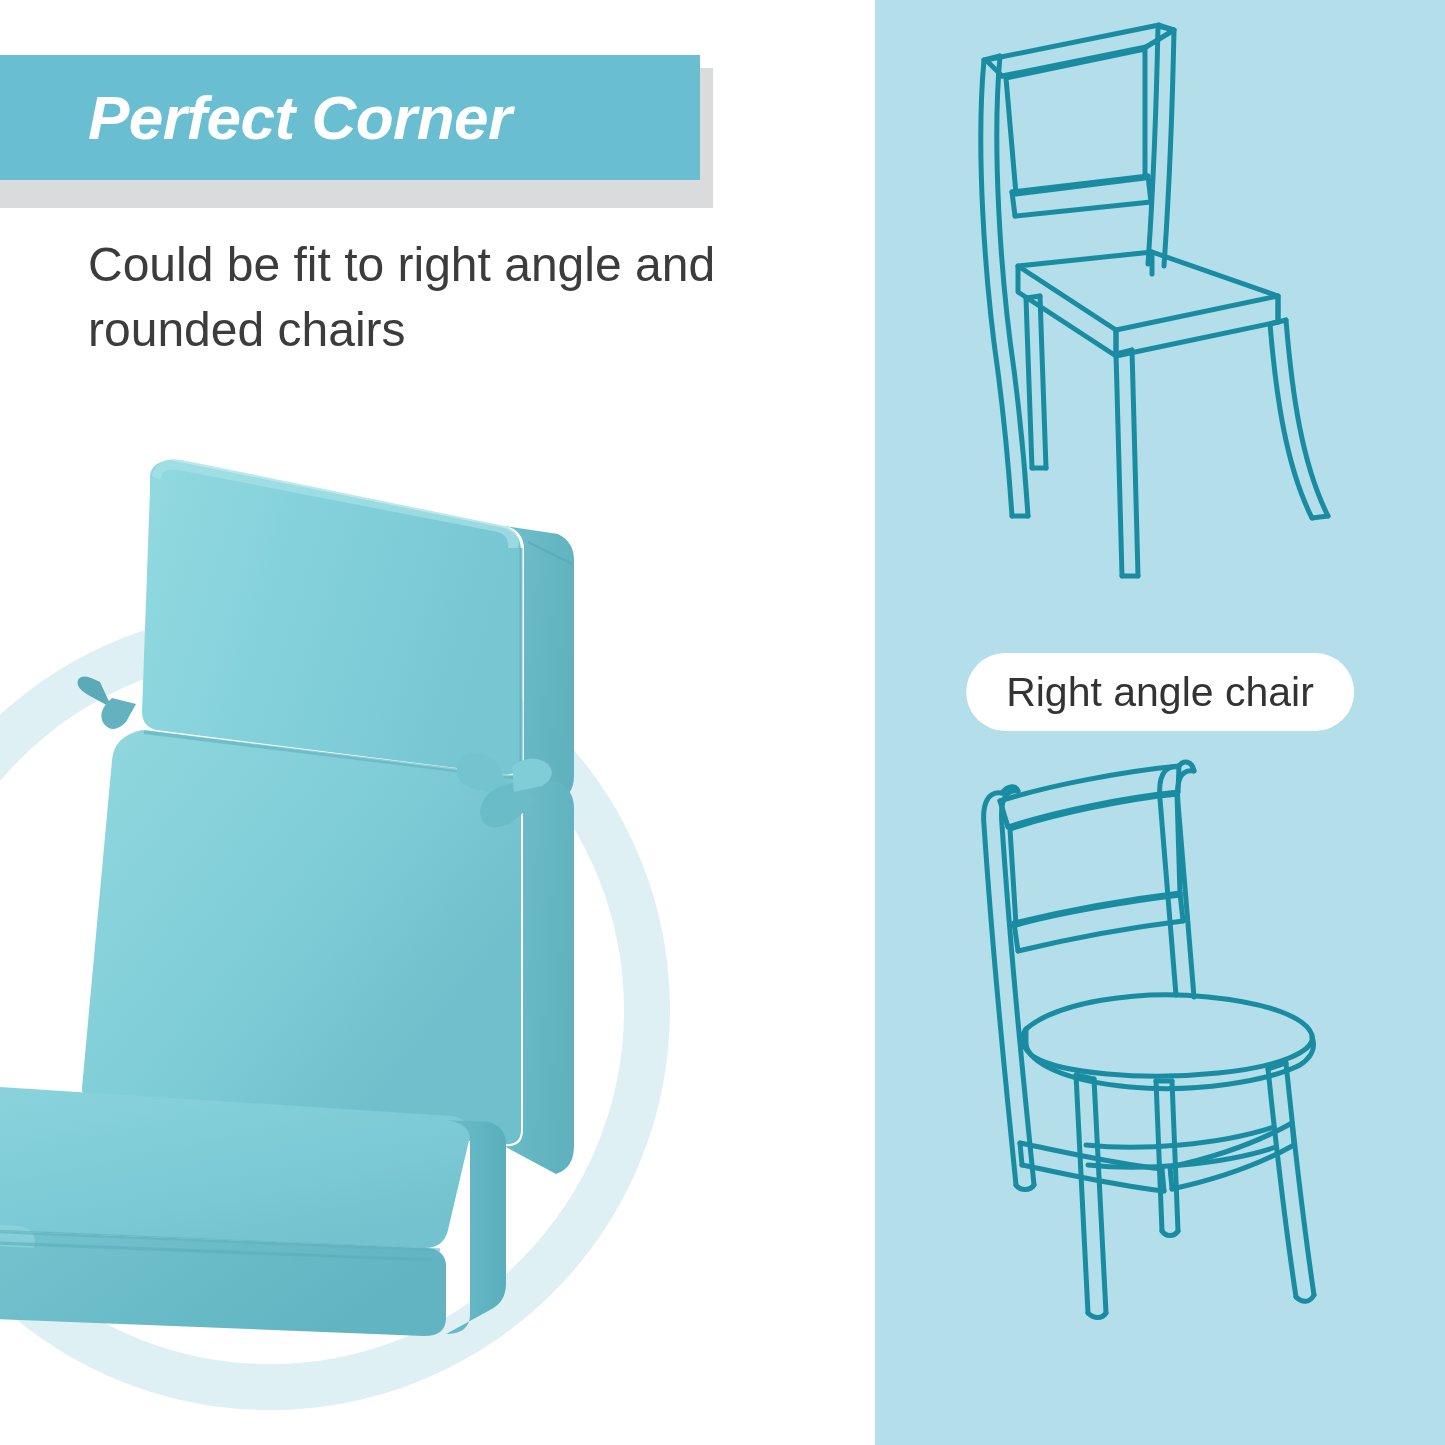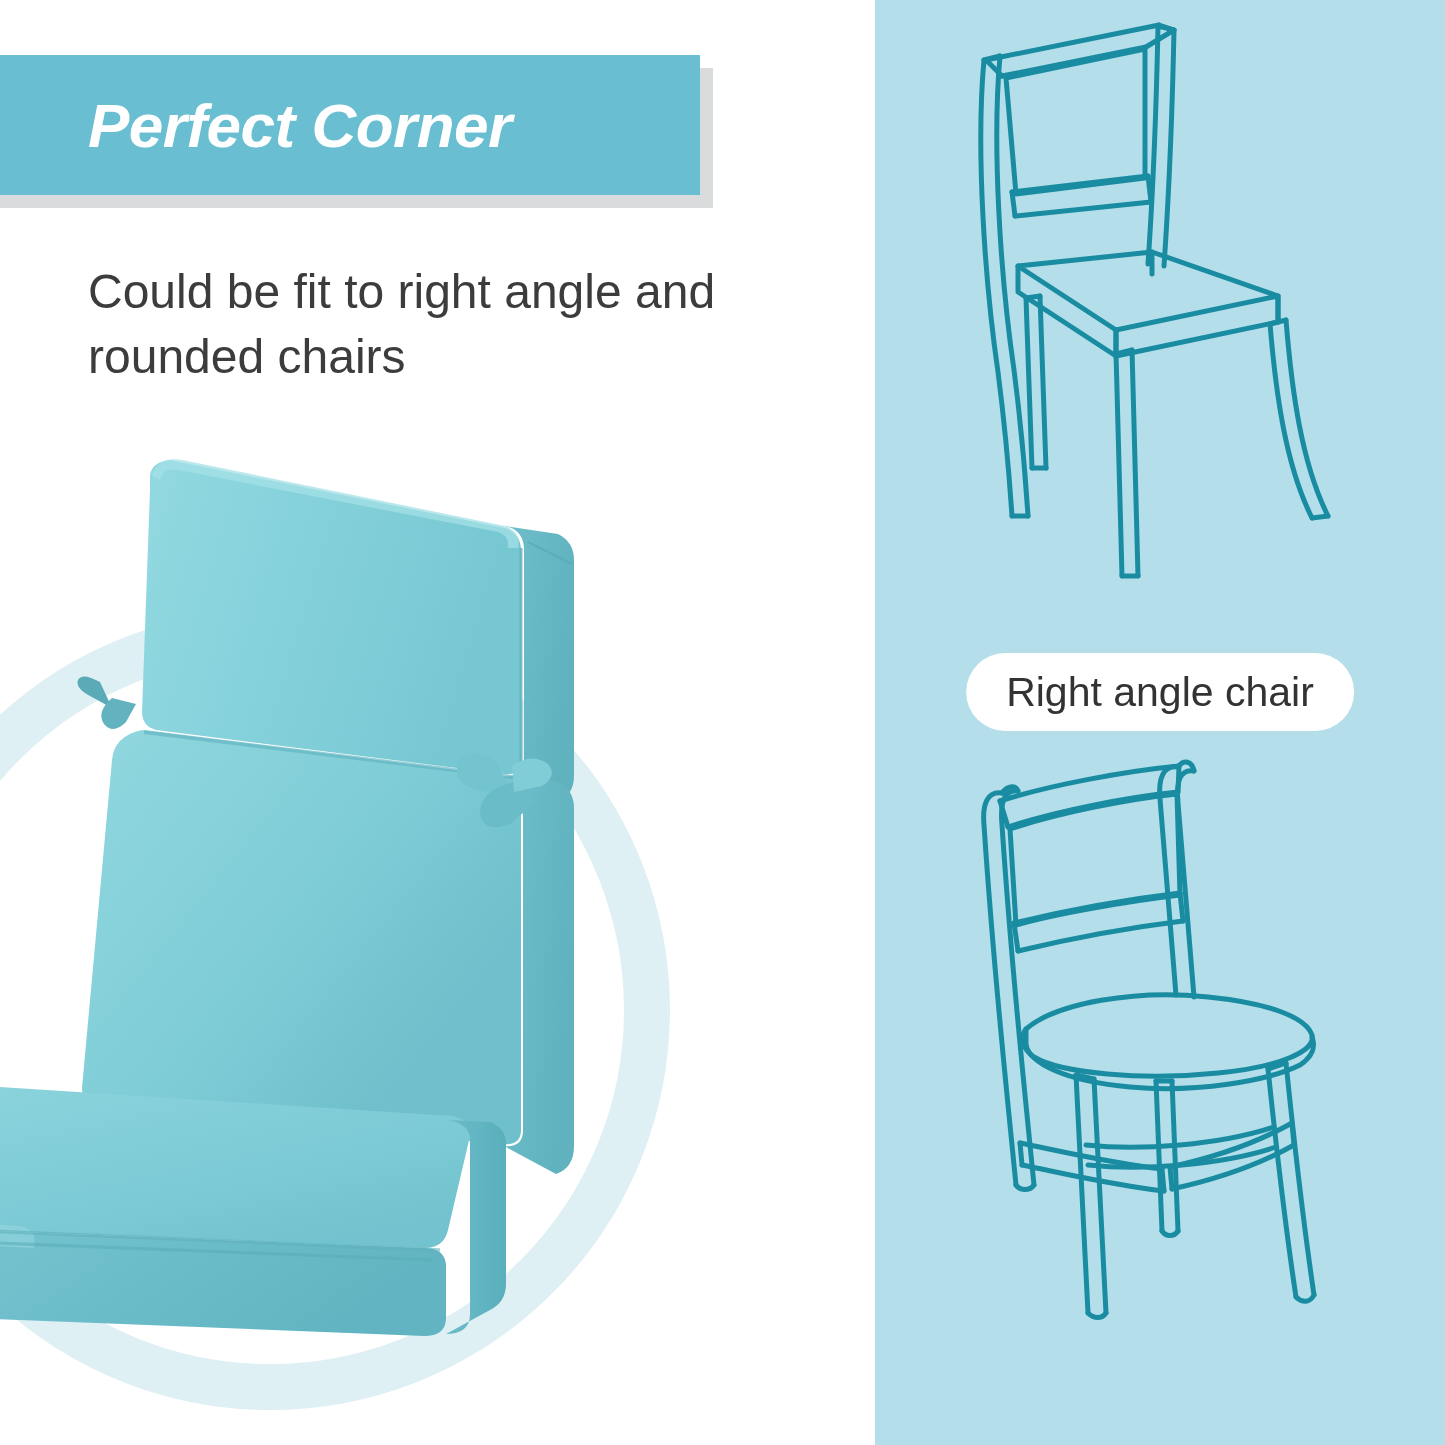--- a/index.html
+++ b/index.html
@@ -30,21 +30,21 @@
   
   #title-banner-shadow {
     position: absolute;
     left: 0; top: 68px;
     width: 713px; height: 140px;
     background: #d9dbdc;
   }
   #title-banner {
     position: absolute;
     left: 0; top: 55px;
-    width: 700px; height: 140px;
+    width: 700px; height: 125px;
     background: #6abed1;
     display: flex;
     align-items: center;
   }
   #title-text {
     color: #ffffff;
     font-size: 62px;
     font-weight: bold;
     font-style: italic;
     letter-spacing: -0.5px;
@@ -53,21 +53,20 @@
   }
 
   #subtitle {
     position: absolute;
     left: 88px; top: 232px;
     width: 760px;
     color: #3c3c3c;
     font-size: 48px;
     line-height: 1.36;
     font-weight: 400;
-    margin-top: 27px;
   }
 
   
   #decor-ring {
     position: absolute;
     left: -130px; top: 610px;
     width: 800px; height: 800px;
     border-radius: 50%;
     border: 46px solid #dff0f4;
     box-sizing: border-box;

